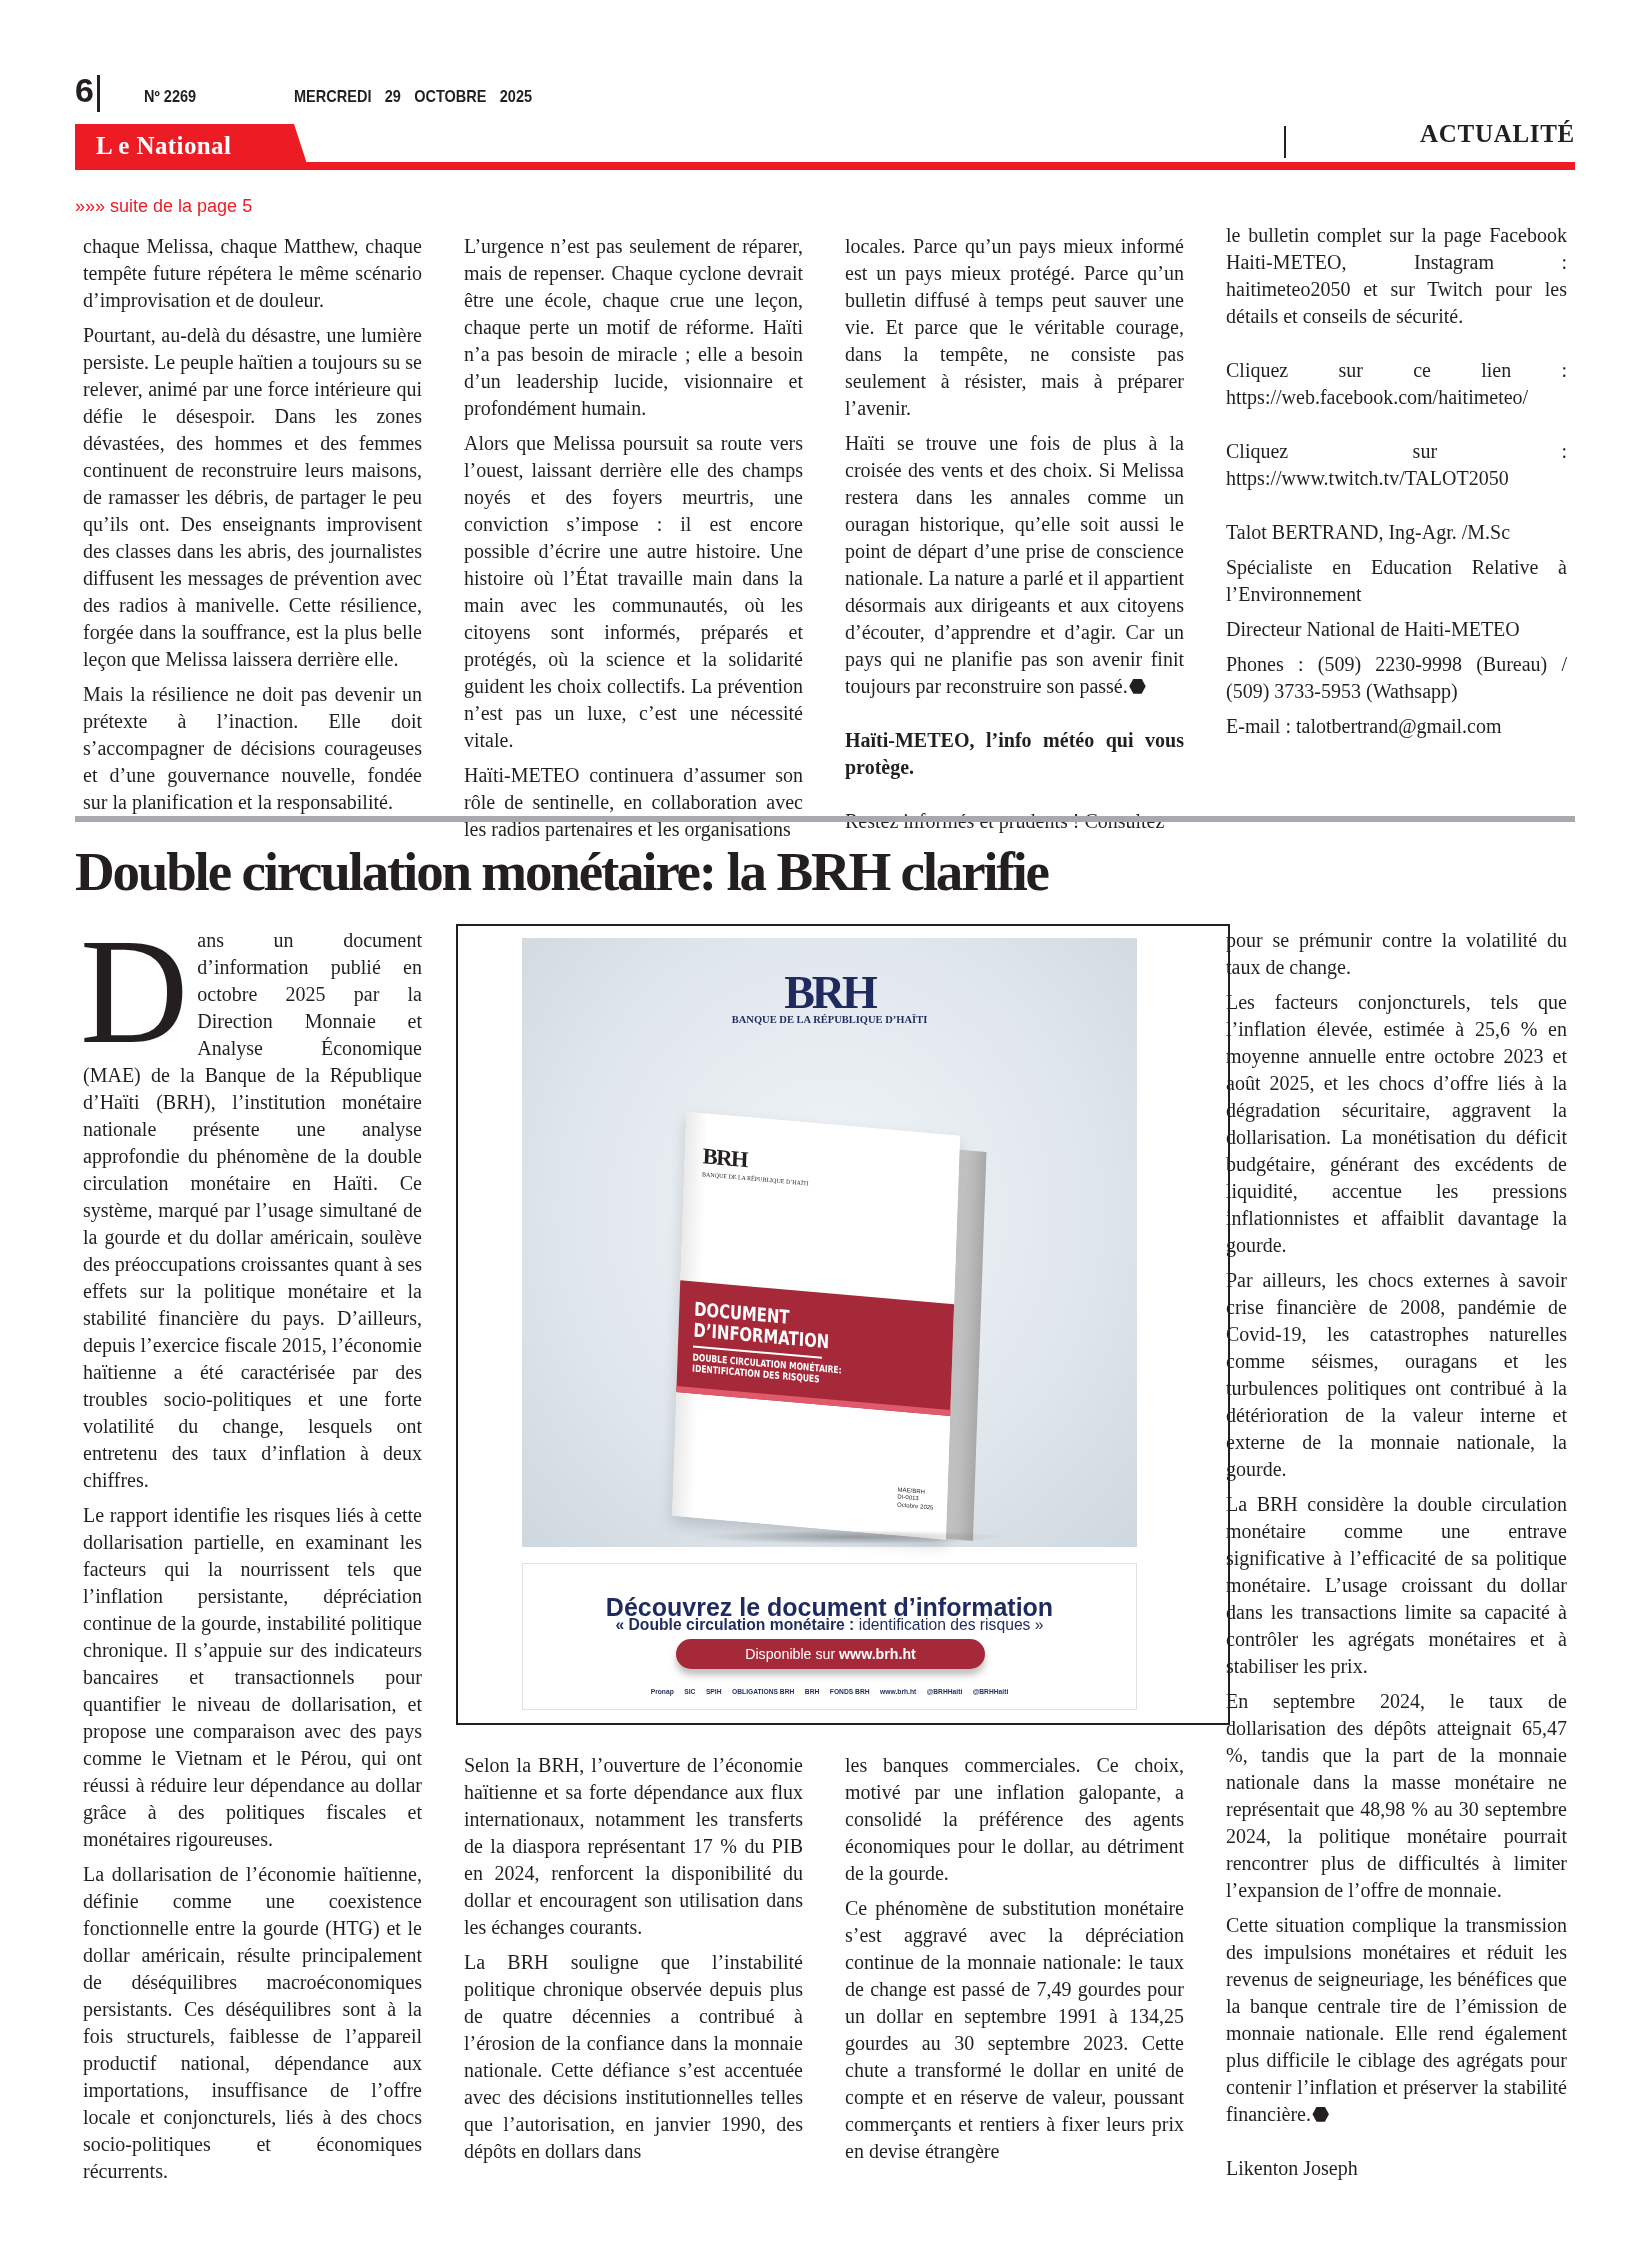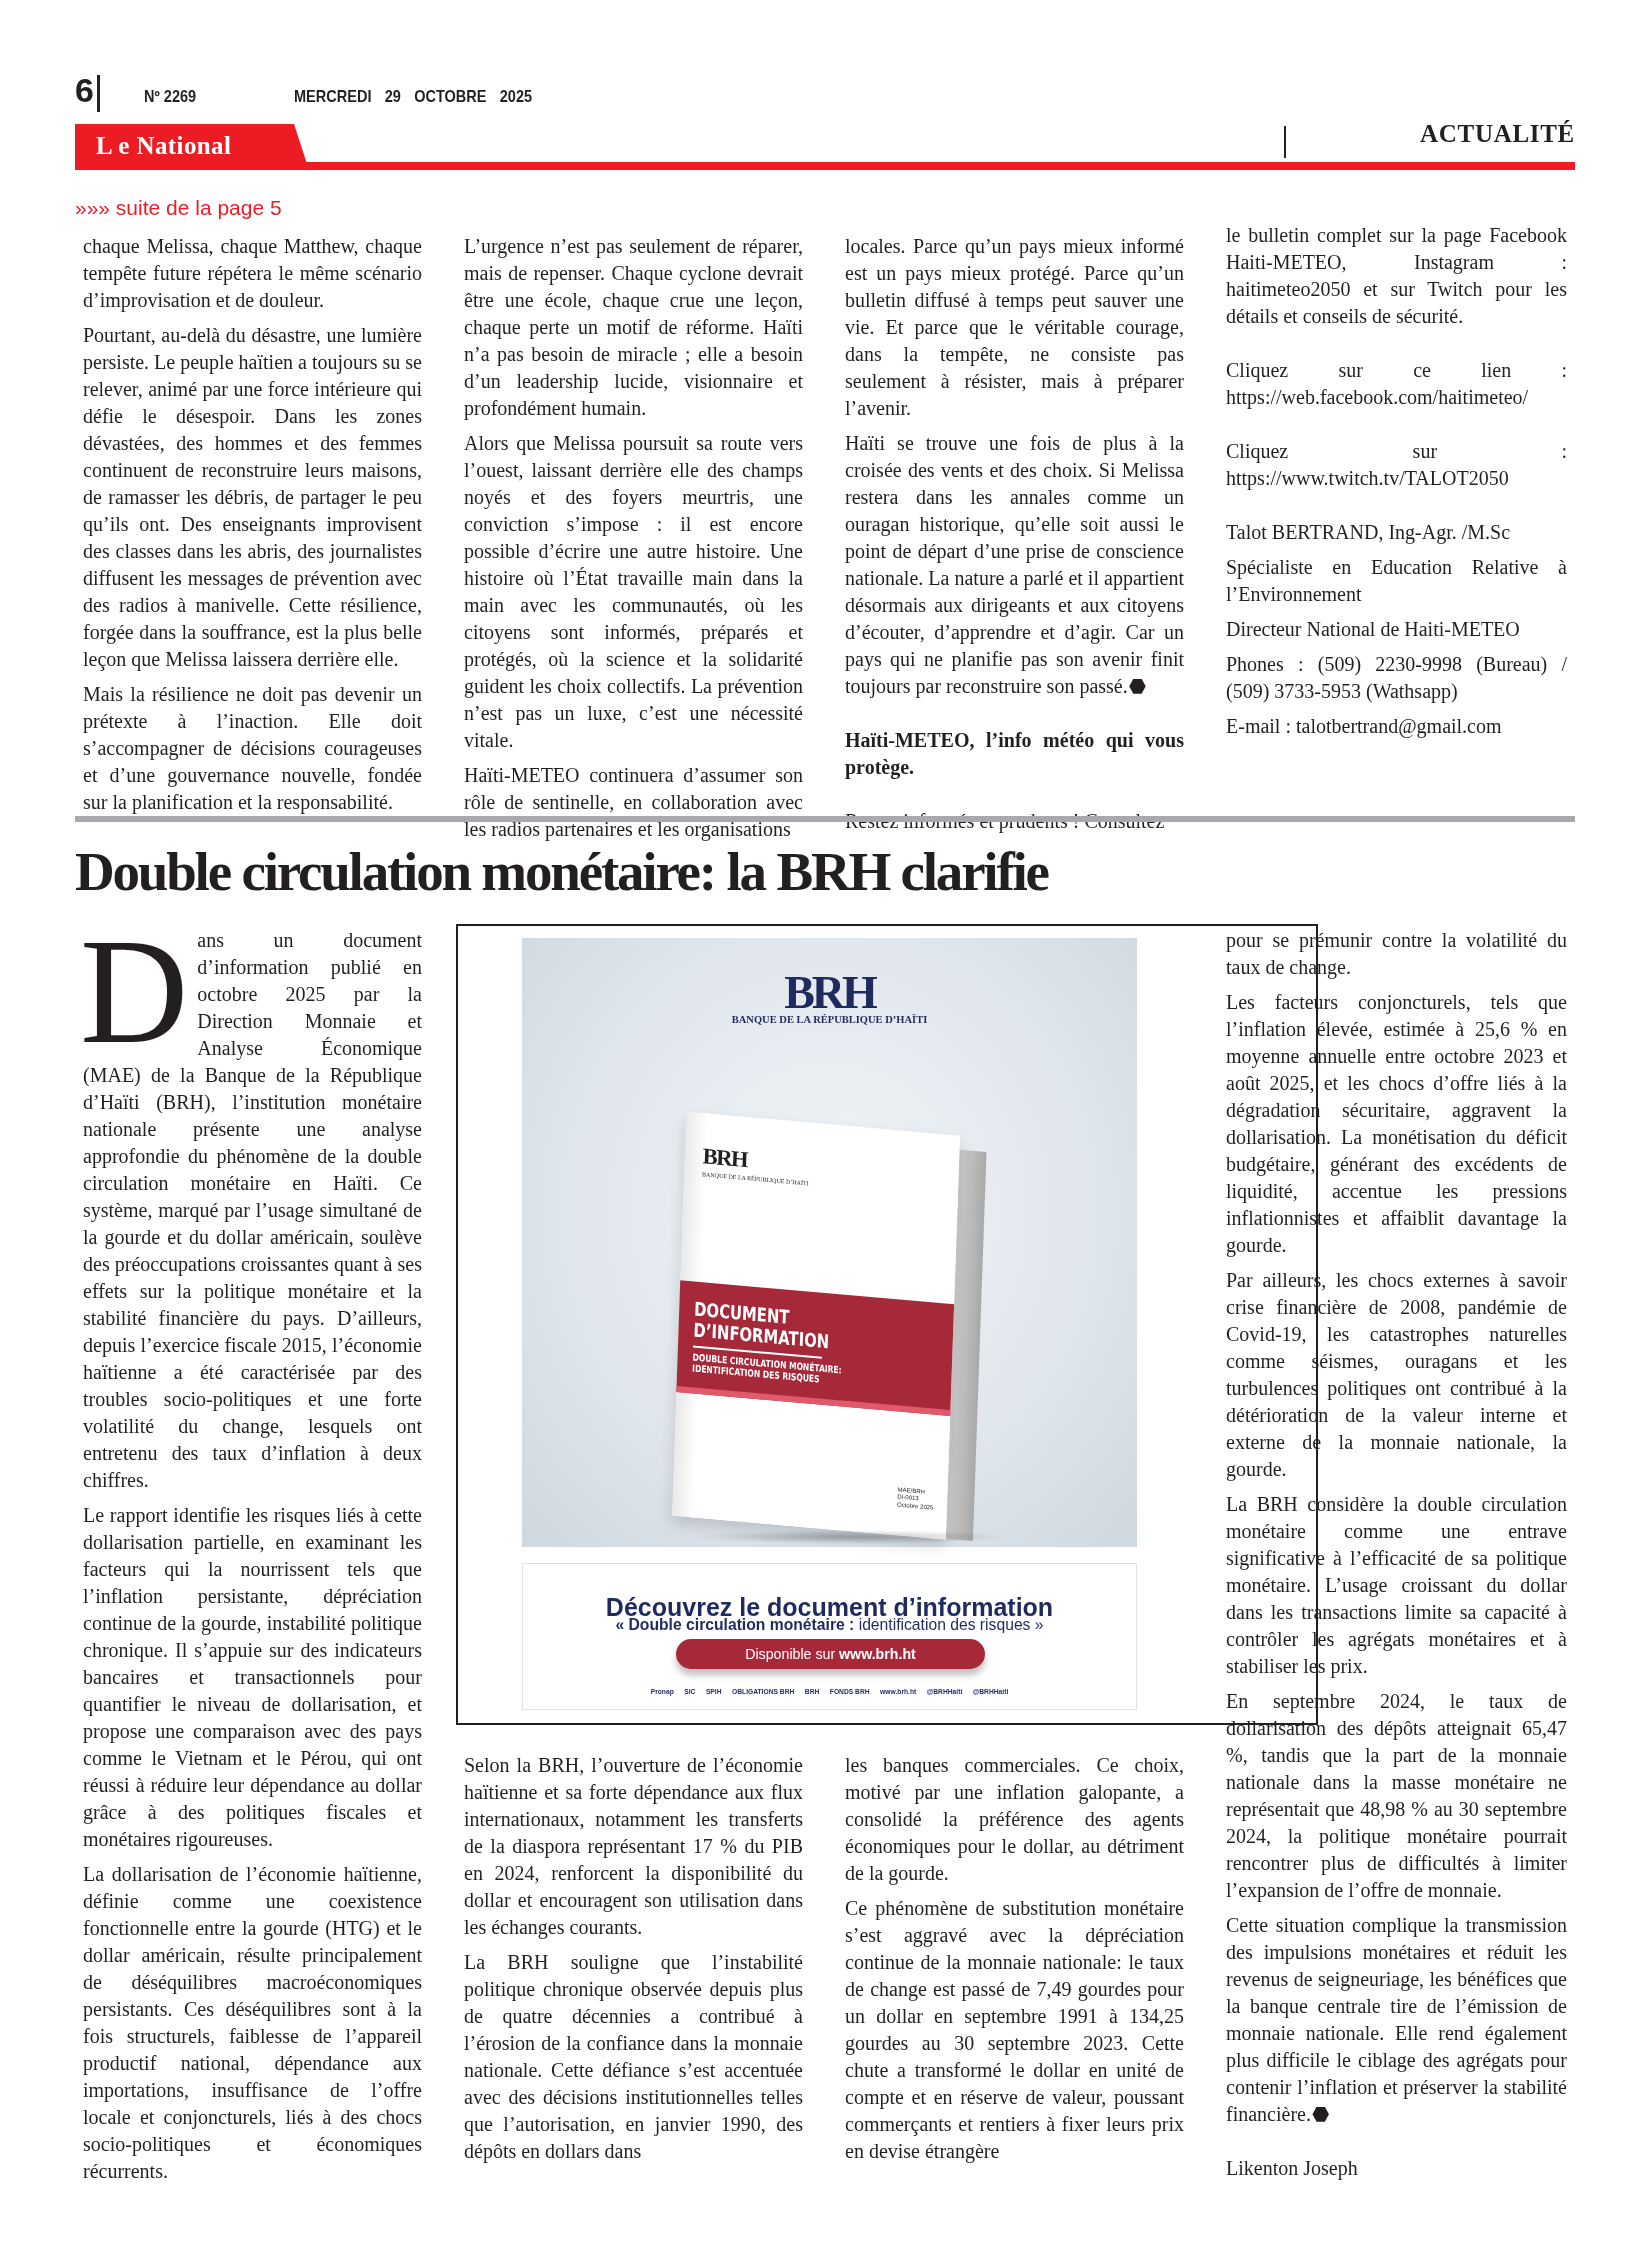--- a/index.html
+++ b/index.html
@@ -10,21 +10,21 @@
   .folio { position: absolute; left: 75px; top: 73px; font-family: "Liberation Sans", sans-serif; font-weight: bold; font-size: 34px; line-height: 34px; }
   .folio-bar { position: absolute; left: 97px; top: 75px; width: 3px; height: 37px; background: #231f20; }
   .issue { position: absolute; left: 144px; top: 87px; font-family: "Liberation Sans", sans-serif; font-weight: bold; font-size: 16.5px; transform: scaleX(0.88); transform-origin: left; }
   .dateline { position: absolute; left: 294px; top: 87px; font-family: "Liberation Sans", sans-serif; font-weight: bold; font-size: 16.5px; word-spacing: 10.5px; transform: scaleX(0.88); transform-origin: left; }
   .brand-tab { position: absolute; left: 75px; top: 124px; width: 234px; height: 46px; background: #ed1c24; clip-path: polygon(0 0, 219px 0, 234px 46px, 0 46px); }
   .brand-name { position: absolute; left: 96px; top: 132px; font-family: "Liberation Serif", serif; font-weight: bold; font-size: 25px; color: #ffffff; letter-spacing: 0.4px; }
   .red-rule { position: absolute; left: 75px; top: 162px; width: 1500px; height: 8.2px; background: #ed1c24; }
   .section-bar { position: absolute; left: 1284px; top: 126px; width: 2.2px; height: 31.5px; background: #231f20; }
   .section-name { position: absolute; right: 75px; top: 120px; font-family: "Liberation Serif", serif; font-weight: bold; font-size: 25px; letter-spacing: 0.7px; }
 
-  .suite { position: absolute; left: 75px; top: 196px; font-family: "Liberation Sans", sans-serif; font-size: 21px; color: #ed1c24; }
+  .suite { position: absolute; left: 75px; top: 196px; font-family: "Liberation Sans", sans-serif; font-size: 18px; color: #ed1c24; }
 
   
   .col { position: absolute; font-size: 20px; line-height: 27px; text-align: justify; }
   .col p { margin: 8px; }
   .col p.gap { margin-top: 27px; }
   .col .bold { font-weight: bold; }
   .end-mark { display: inline-block; width: 16.5px; height: 15px; background: #231f20; clip-path: polygon(25% 0, 75% 0, 100% 50%, 75% 100%, 25% 100%, 0 50%); vertical-align: -0.7px; margin-left: 1.5px; }
 
   .top1 { left: 75px; top: 225px; width: 355px; }
   .top2 { left: 456px; top: 225px; width: 355px; }
@@ -35,21 +35,21 @@
 
   .headline { position: absolute; left: 75px; top: 838px; font-family: "Liberation Serif", serif; font-weight: bold; font-size: 55px; letter-spacing: -2.2px; line-height: 67px; }
 
   .b1 { left: 75px; top: 919px; width: 355px; }
   .dropcap { float: left; font-size: 150px; line-height: 112px; height: 112px; margin: 7.5px 9px 0 -3px; font-family: "Liberation Serif", serif; }
   .b2 { left: 456px; top: 1744px; width: 355px; font-size: 20px; }
   .b3 { left: 837px; top: 1744px; width: 355px; }
   .b4 { left: 1218px; top: 919px; width: 357px; }
 
   
-  .ad-box { position: absolute; left: 456px; top: 924px; width: 862px; height: 801px; border: 2.2px solid #231f20; background: #ffffff; }
+  .ad-box { position: absolute; left: 456px; top: 924px; width: 774px; height: 801px; border: 2.2px solid #231f20; background: #ffffff; }
   .ad-photo { position: absolute; left: 33px; top: 12px; width: 615px; height: 609px; background: radial-gradient(ellipse at 50% 45%, #f2f5f8 0%, #dfe6ec 60%, #cfd8df 100%); left: 64px; }
   .brh-logo { position: absolute; left: 50%; top: 31.5px; transform: translateX(-50%); font-family: "Liberation Serif", serif; font-weight: bold; font-size: 46px; color: #1f2a5e; letter-spacing: -3px; line-height: 45px; }
   .brh-sub { position: absolute; left: 0; right: 0; top: 76px; text-align: center; font-family: "Liberation Serif", serif; font-weight: bold; font-size: 10.5px; color: #1f2a5e; }
   .book { position: absolute; left: 157px; top: 187px; width: 315px; height: 405px; transform: skewY(3deg) rotate(2deg); }
   .book-cover { position: absolute; left: 0; top: 0; width: 274px; height: 405px; background: linear-gradient(90deg, #e9e9e9 0%, #ffffff 8%, #ffffff 100%); box-shadow: 0 7.5px 15px rgba(0,0,0,0.15); }
   .book-spine { position: absolute; left: 274px; top: 13.5px; width: 27px; height: 390px; background: linear-gradient(90deg, #cfcfcf, #a8a8a8); }
   .book-logo { position: absolute; left: 18px; top: 30px; font-weight: bold; font-size: 22.5px; color: #231f20; letter-spacing: -1.5px; }
   .book-logo-sub { position: absolute; left: 18px; top: 58px; font-size: 6px; color: #231f20; }
   .book-band { position: absolute; left: 0; top: 169px; width: 274px; height: 112px; background: #a6293a; border-bottom: 6px solid #e05a6b; }
   .band-title { position: absolute; left: 15px; top: 16.5px; font-family: "DejaVu Sans", sans-serif; font-size: 19px; line-height: 21px; color: #ffffff; font-weight: bold; transform: scaleX(0.78); transform-origin: left; white-space: nowrap; }

